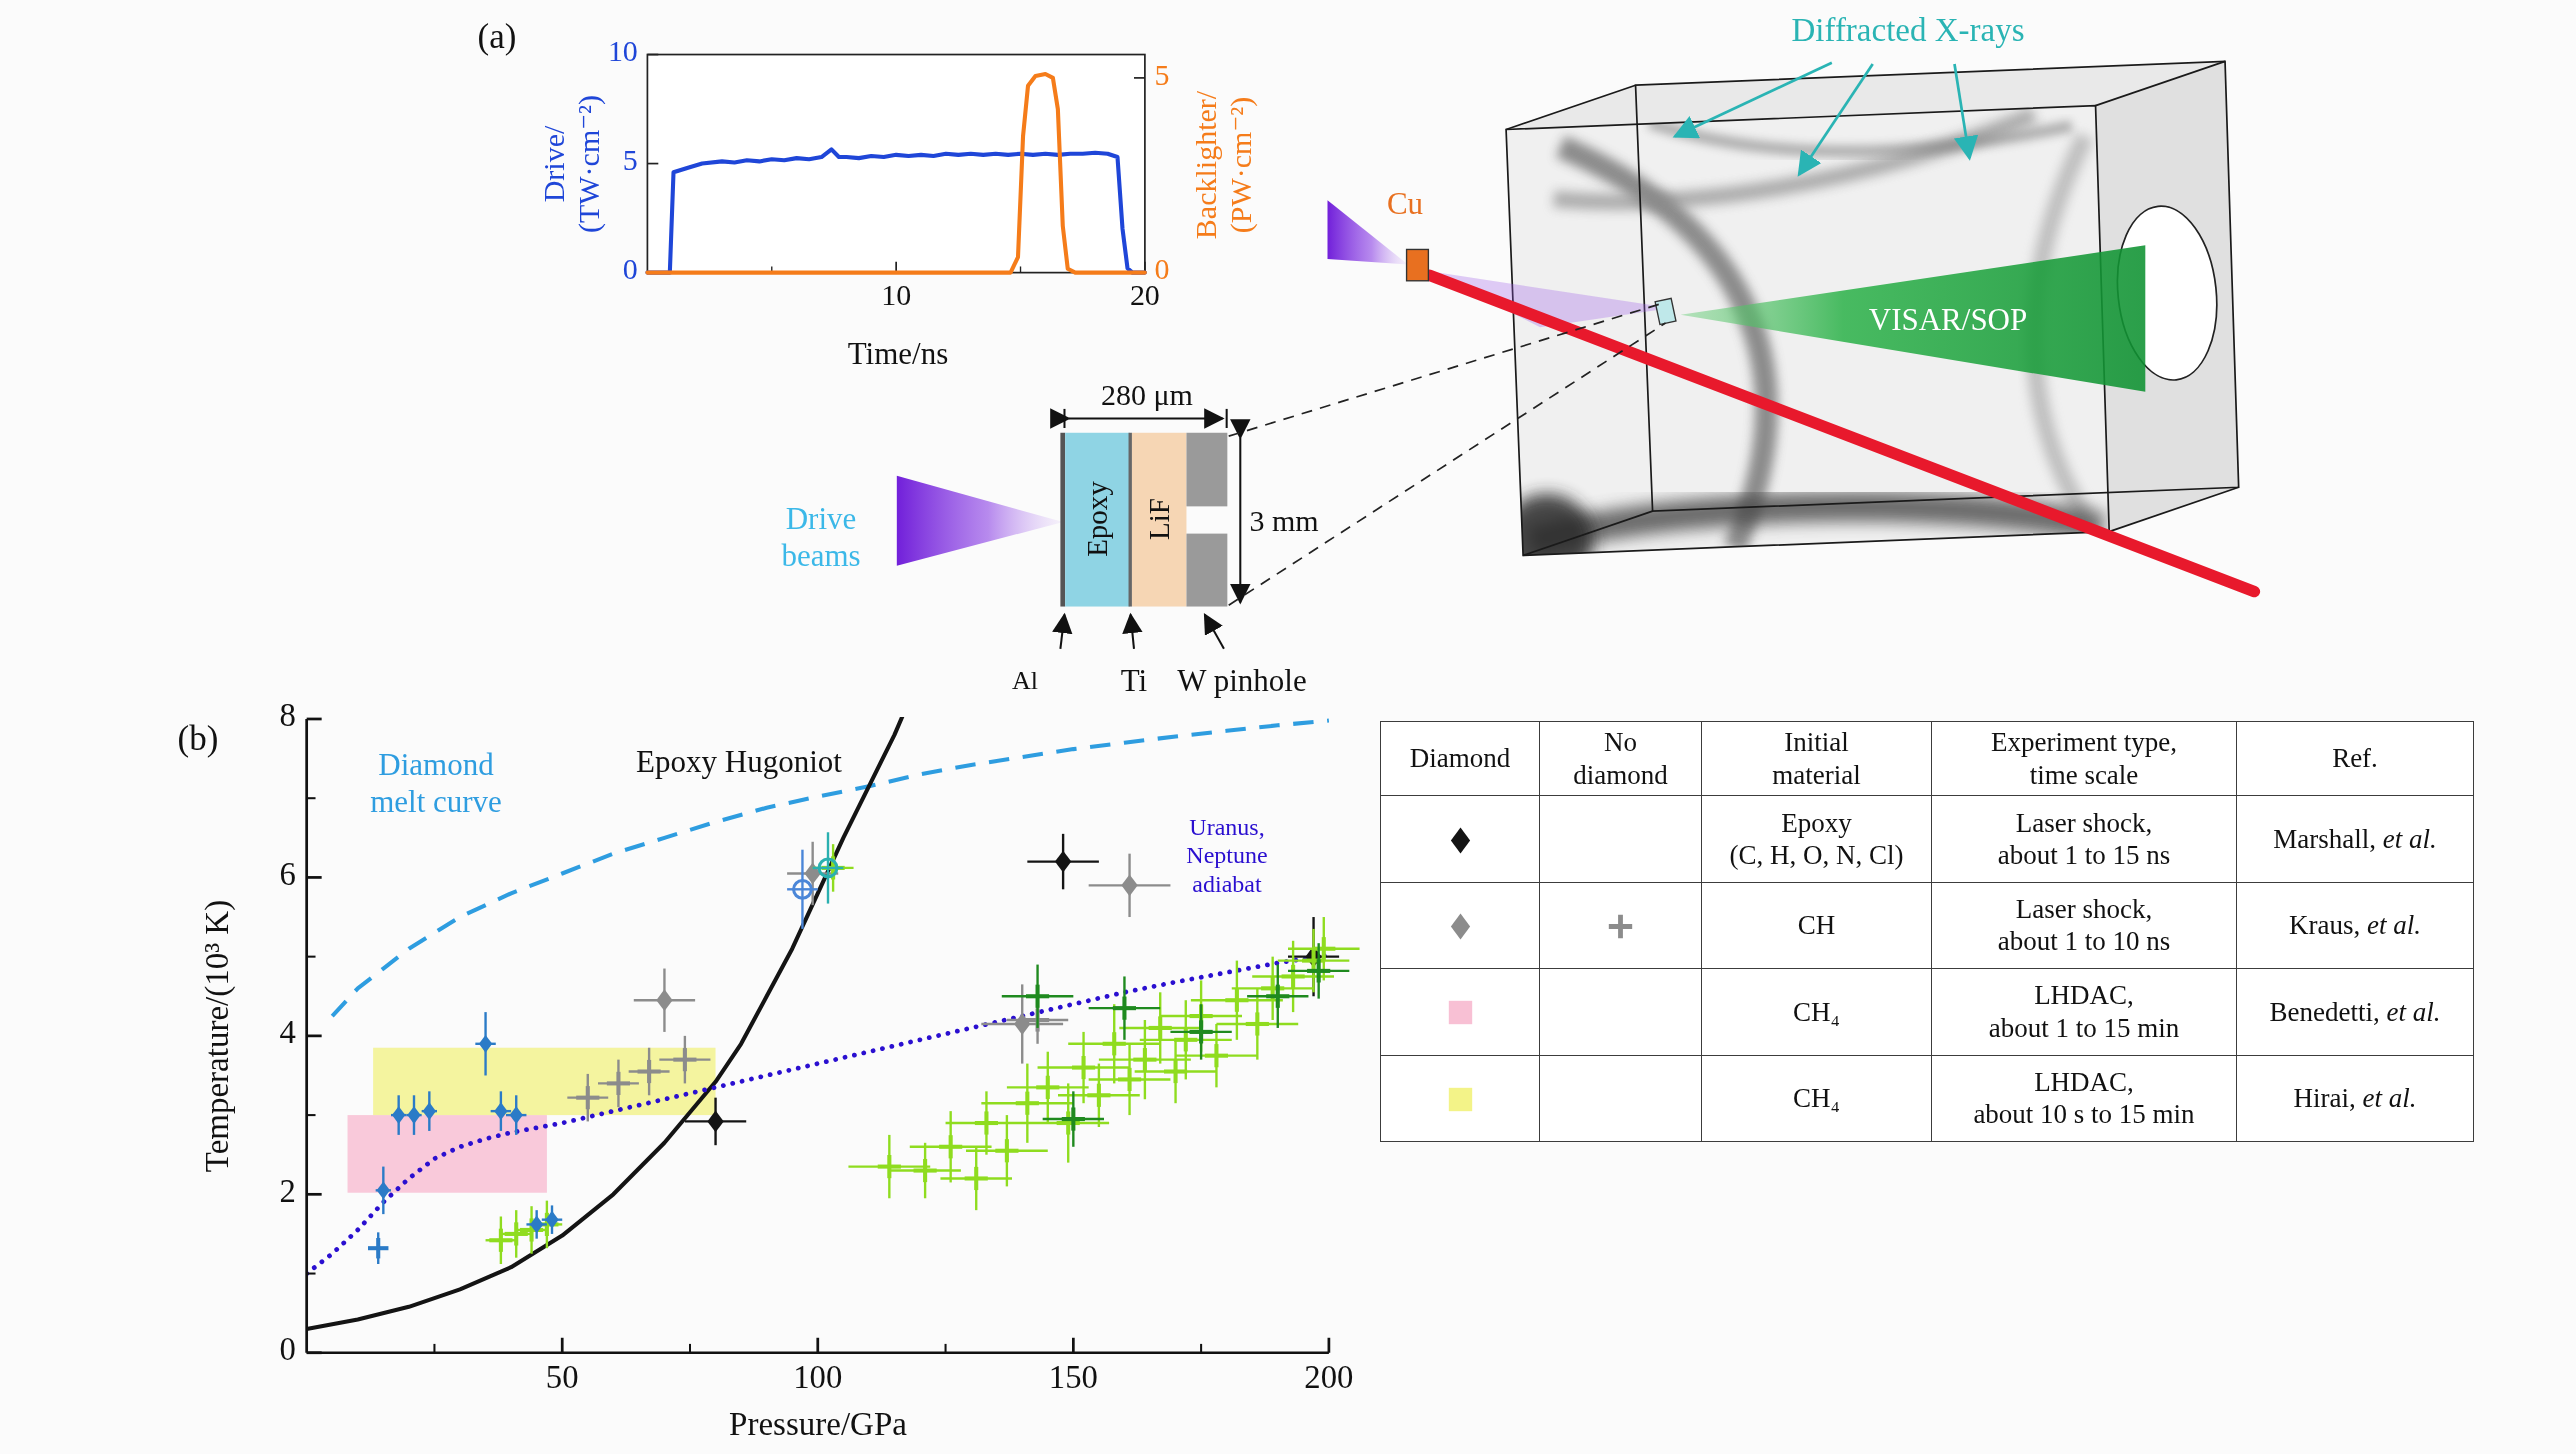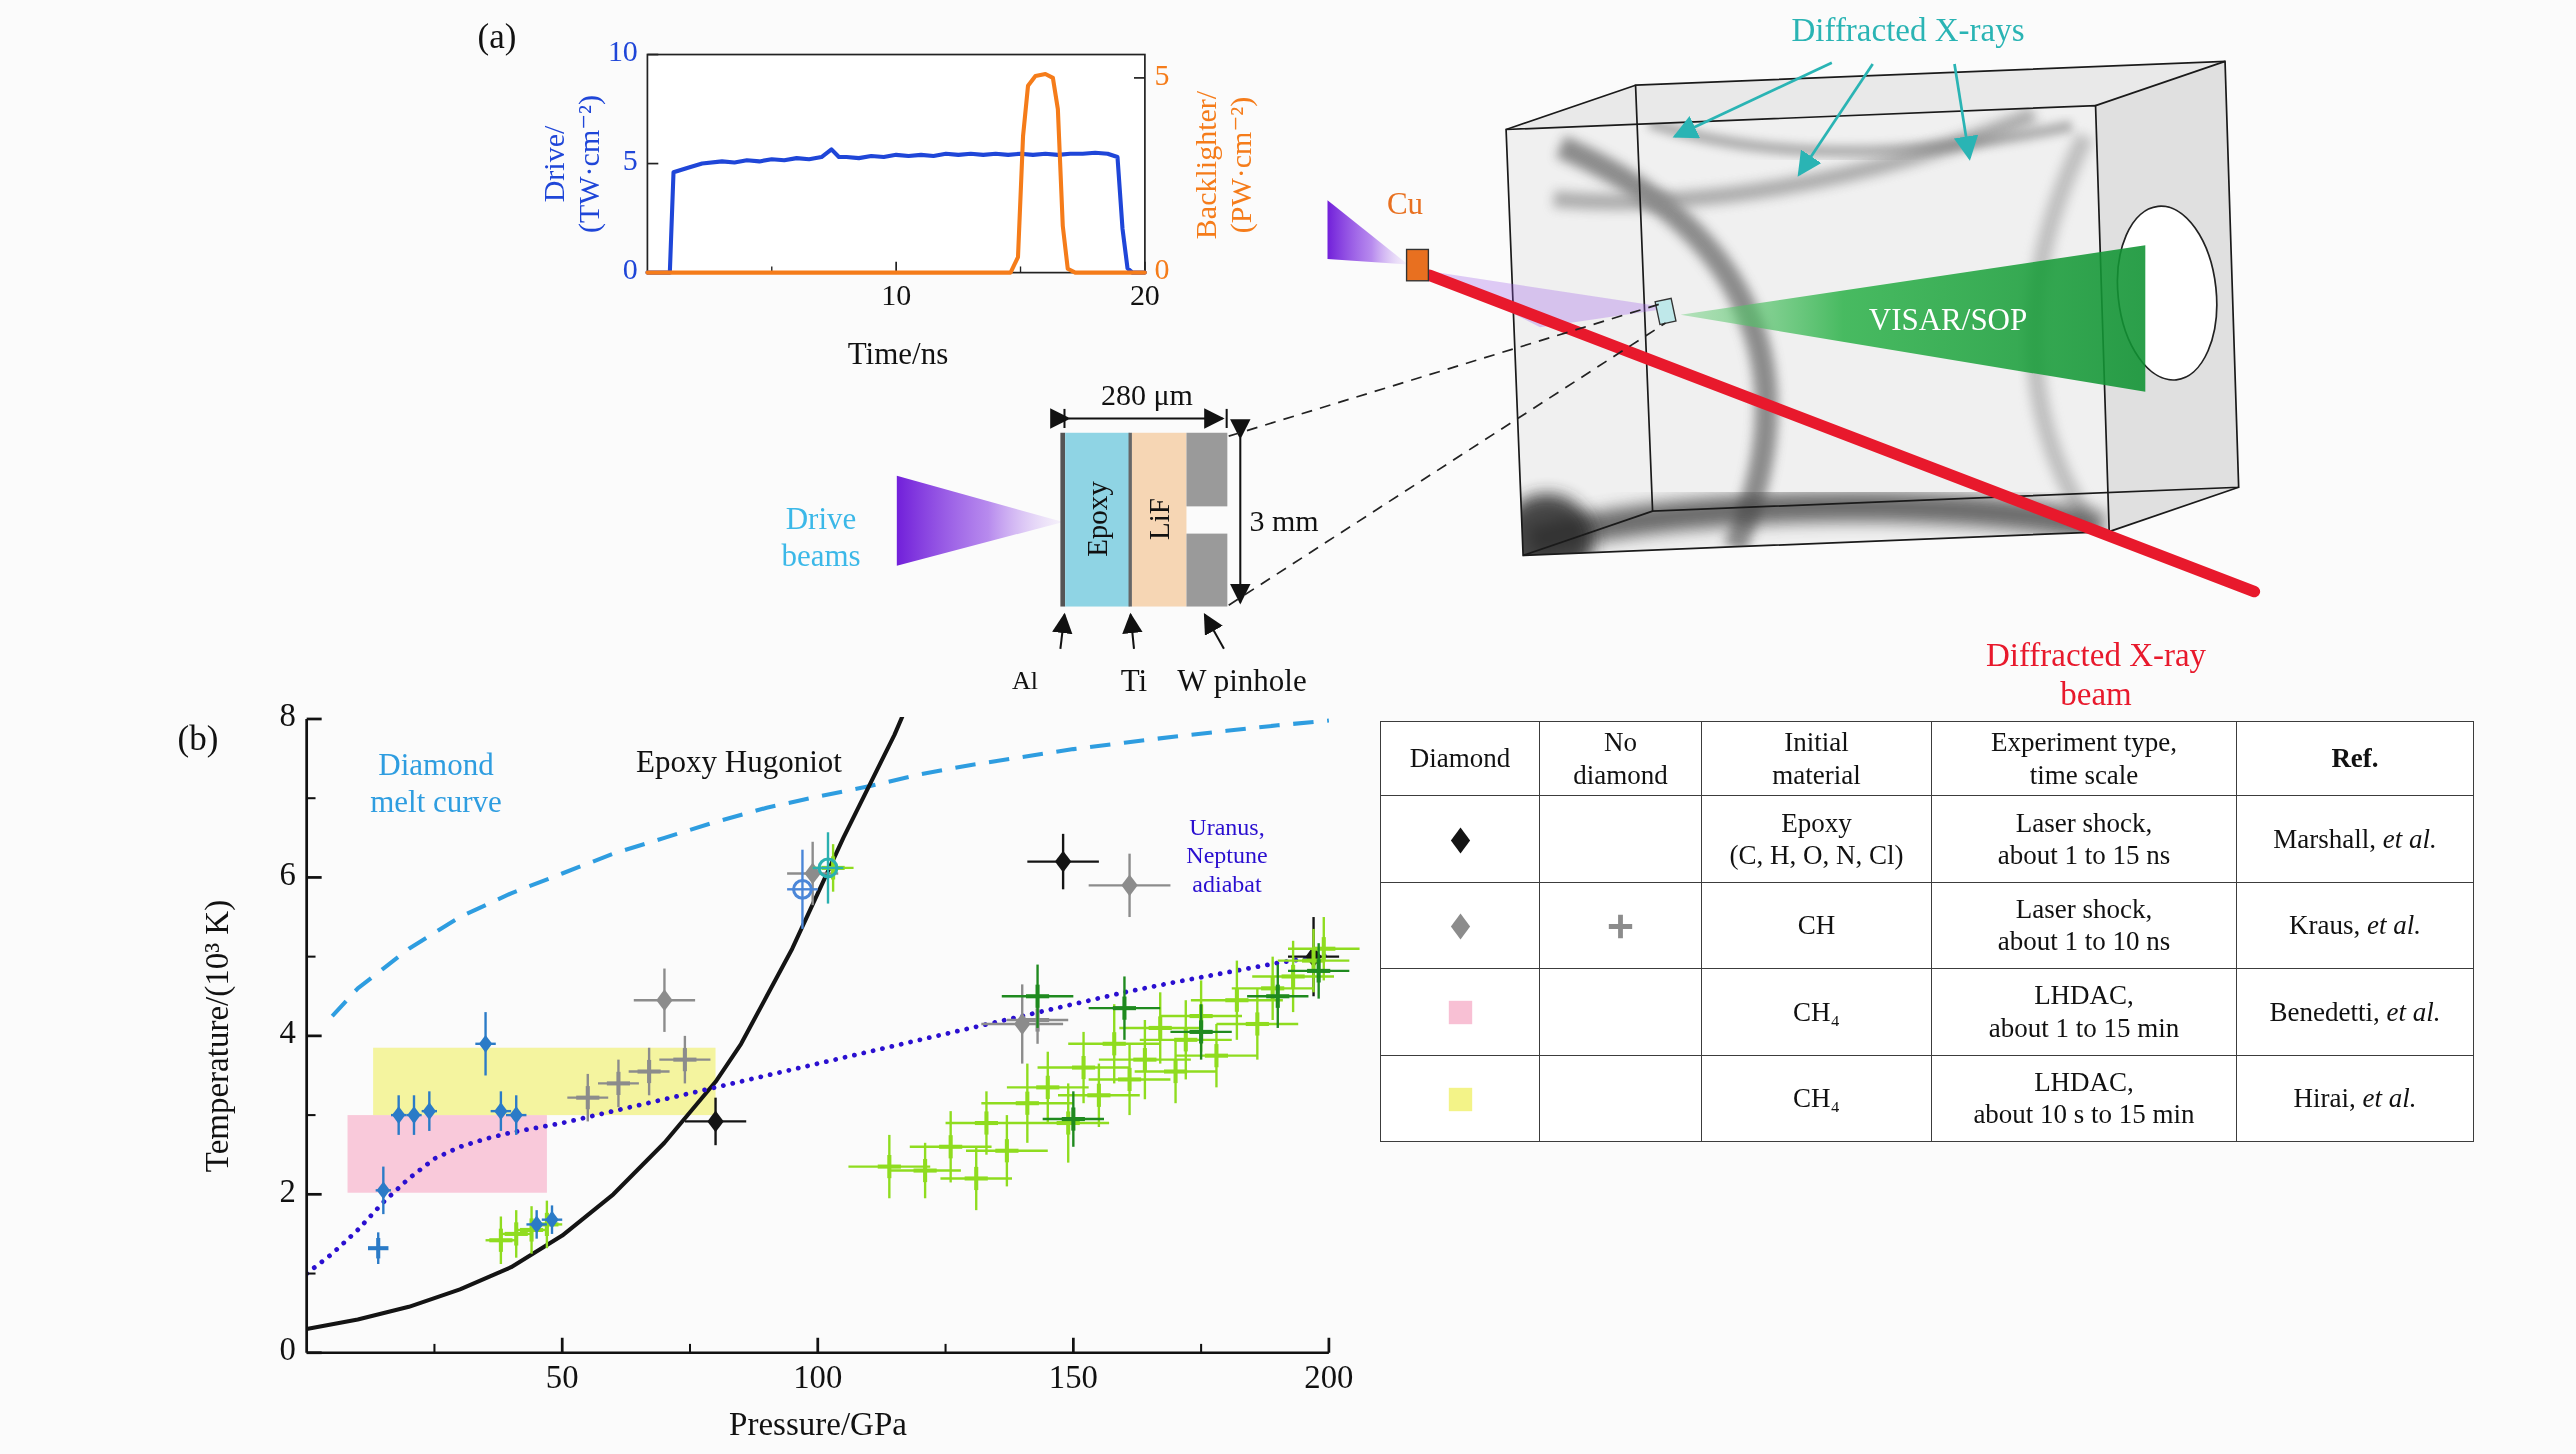--- a/index.html
+++ b/index.html
@@ -437,22 +437,20 @@
 <div class="lbl rot" style="left:1159px;top:519px;font-size:29px;">LiF</div>
 <div class="lbl" style="left:1025px;top:681px;font-size:26px;">Al</div>
 <div class="lbl" style="left:1134px;top:681px;font-size:31px;">Ti</div>
 <div class="lbl" style="left:1242px;top:681px;font-size:31px;">W pinhole</div>
 <div class="lbl" style="left:821px;top:538px;font-size:31px;color:#3bb8e8;">Drive
 beams</div>
 
 <div class="lbl" style="left:1405px;top:204px;font-size:31px;color:#e87020;">Cu</div>
 <div class="lbl" style="left:1908px;top:30px;font-size:33px;color:#2ab4b4;">Diffracted X-rays</div>
 <div class="lbl" style="left:1948px;top:320px;font-size:31px;color:#ffffff;">VISAR/SOP</div>
-<div class="lbl" style="left:2096px;top:675px;font-size:33px;color:#e8192c;">Diffracted X-ray
-beam</div>
 
 <div class="lbl" style="left:198px;top:739px;font-size:35px;">(b)</div>
 <div class="lbl rot" style="left:217px;top:1036px;font-size:33px;">Temperature/(10³ K)</div>
 <div class="lbl" style="left:818px;top:1424px;font-size:33px;">Pressure/GPa</div>
 <div class="lbl" style="left:436px;top:784px;font-size:31px;color:#2e9de0;">Diamond
 melt curve</div>
 <div class="lbl" style="left:739px;top:762px;font-size:31px;">Epoxy Hugoniot</div>
 <div class="lbl" style="left:1227px;top:855px;font-size:24px;color:#2a0fd0;">Uranus,
 Neptune
 adiabat</div>
@@ -461,21 +459,21 @@
       <table>
         <tbody>
           <tr>
             <th style="width: 147px;">Diamond</th>
             <th style="width: 150px; margin-top: 48px;">No
 diamond</th>
             <th style="width: 218px;">Initial
 material</th>
             <th style="width: 293px;">Experiment type,
 time scale</th>
-            <th style="width: 225px; font-weight: bold;">Ref.</th>
+            <th style="width: 225px;">Ref.</th>
           </tr>
           <tr>
             <td><svg width="33" height="33" viewBox="0 0 48 48">
                 <polygon points="24,5 38,24 24,43 10,24" fill="#141414"></polygon>
               </svg></td>
             <td></td>
             <td>Epoxy
 (C, H, O, N, Cl)</td>
             <td>Laser shock,
 about 1 to 15 ns</td>

